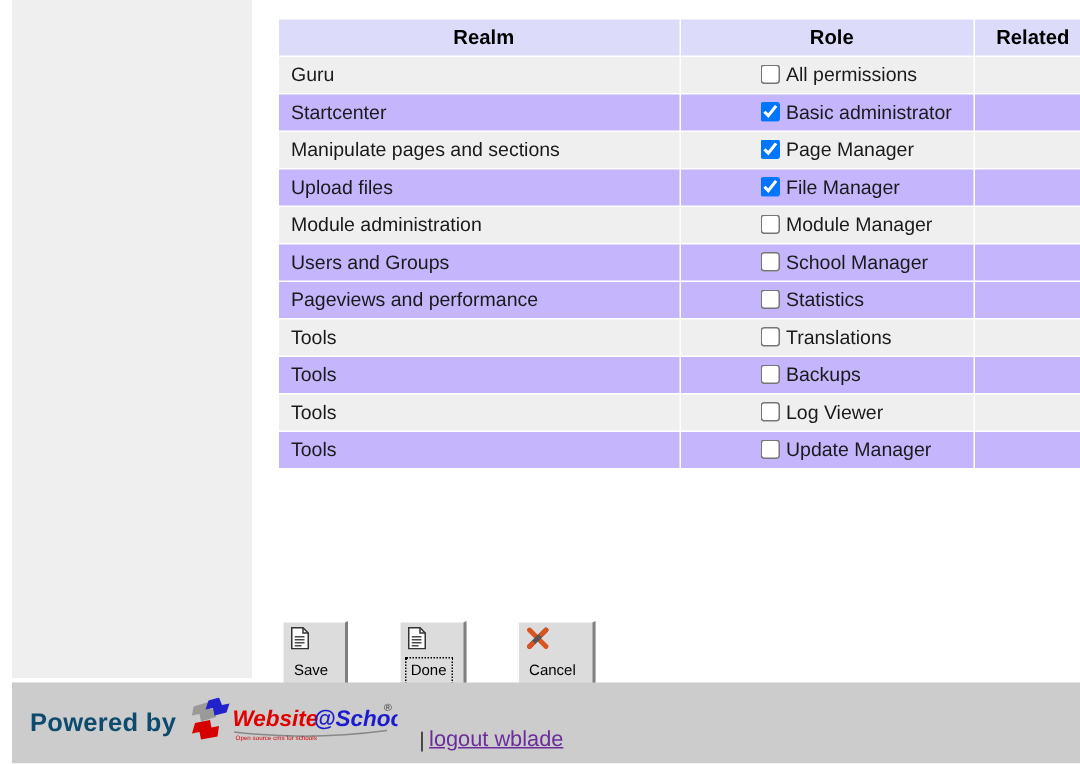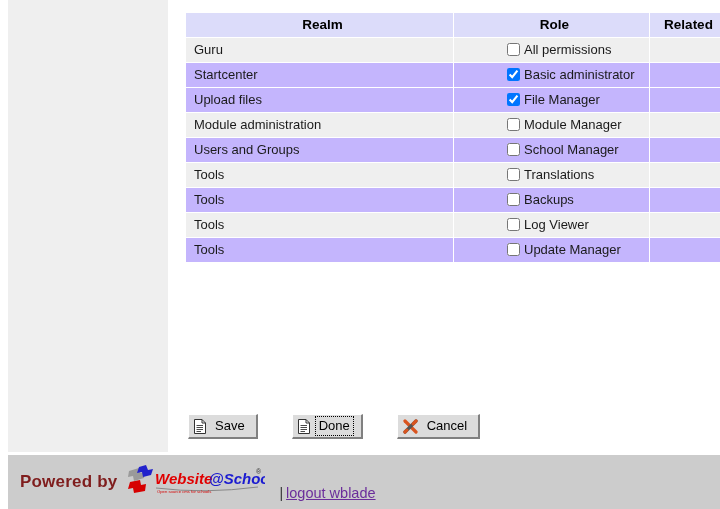--- a/index.html
+++ b/index.html
@@ -84,33 +84,34 @@
   
   #buttonbar {
     position: absolute;
     left: 188px;
     top: 414px;
     display: flex;
     gap: 34px;
   }
   button.winbtn {
     font-family: "Liberation Sans", sans-serif;
-    font-size: 13px;
+    font-size: 10px;
     color: #000;
     background: #dcdcdc;
     border-top: 1px solid #ffffff;
     border-left: 1px solid #ffffff;
     border-right: 2px solid #808080;
     border-bottom: 2px solid #808080;
     padding: 3px 9px 3px 5px;
     display: flex;
-    align-items: flex-end;
+    align-items: flex-start;
     gap: 7px;
     cursor: pointer;
     line-height: 16px;
+    flex-direction: column;
   }
   button.winbtn .lbl { display: inline-block; padding: 0 2px; }
   button.winbtn.focused .lbl {
     outline: 1px dotted #000;
     outline-offset: 1px;
   }
 
   
   .doc-icon { width: 12px; height: 15px; display: block; flex: none; }
   .x-icon   { width: 15px; height: 15px; display: block; flex: none; }
@@ -123,21 +124,21 @@
     width: 712px;
     height: 54px;
     background: #cccccc;
     display: flex;
     align-items: center;
   }
   #powered-by {
     font-family: "Liberation Sans", sans-serif;
     font-weight: bold;
     font-size: 17px;
-    color: #7f1d1d;
+    color: #0c4a6e;
     margin-left: 12px;
     letter-spacing: 0.2px;
   }
   #logo { margin-left: 8px; width: 140px; height: 34px; display: block; }
   #logout-sep {
     margin-left: 14px;
     font-size: 14px;
     color: #333;
     align-self: flex-end;
     margin-bottom: 8px;
@@ -180,38 +181,52 @@
           </td>
           <td class="rel-cell"></td>
         </tr>
         <tr class="even">
           <td class="realm-cell">Startcenter</td>
           <td class="role-cell">
             <span class="role-wrap"><input type="checkbox" class="cb" checked="" style=""><span>Basic administrator</span></span>
           </td>
           <td class="rel-cell"></td>
         </tr>
+        <tr class="odd">
+          <td class="realm-cell">Manipulate pages and sections</td>
+          <td class="role-cell">
+            <span class="role-wrap"><input type="checkbox" class="cb" checked="" style=""><span>Page Manager</span></span>
+          </td>
+          <td class="rel-cell"></td>
+        </tr>
         <tr class="even">
           <td class="realm-cell">Upload files</td>
           <td class="role-cell">
             <span class="role-wrap"><input type="checkbox" class="cb" checked="" style=""><span>File Manager</span></span>
           </td>
           <td class="rel-cell"></td>
         </tr>
         <tr class="odd">
           <td class="realm-cell">Module administration</td>
           <td class="role-cell">
             <span class="role-wrap"><input type="checkbox" class="cb" style=""><span>Module Manager</span></span>
           </td>
           <td class="rel-cell"></td>
         </tr>
         <tr class="even">
           <td class="realm-cell">Users and Groups</td>
           <td class="role-cell">
             <span class="role-wrap"><input type="checkbox" class="cb" style=""><span>School Manager</span></span>
+          </td>
+          <td class="rel-cell"></td>
+        </tr>
+        <tr class="even">
+          <td class="realm-cell">Pageviews and performance</td>
+          <td class="role-cell">
+            <span class="role-wrap"><input type="checkbox" class="cb" style=""><span>Statistics</span></span>
           </td>
           <td class="rel-cell"></td>
         </tr>
         <tr class="odd">
           <td class="realm-cell">Tools</td>
           <td class="role-cell">
             <span class="role-wrap"><input type="checkbox" class="cb" style=""><span>Translations</span></span>
           </td>
           <td class="rel-cell"></td>
         </tr>

